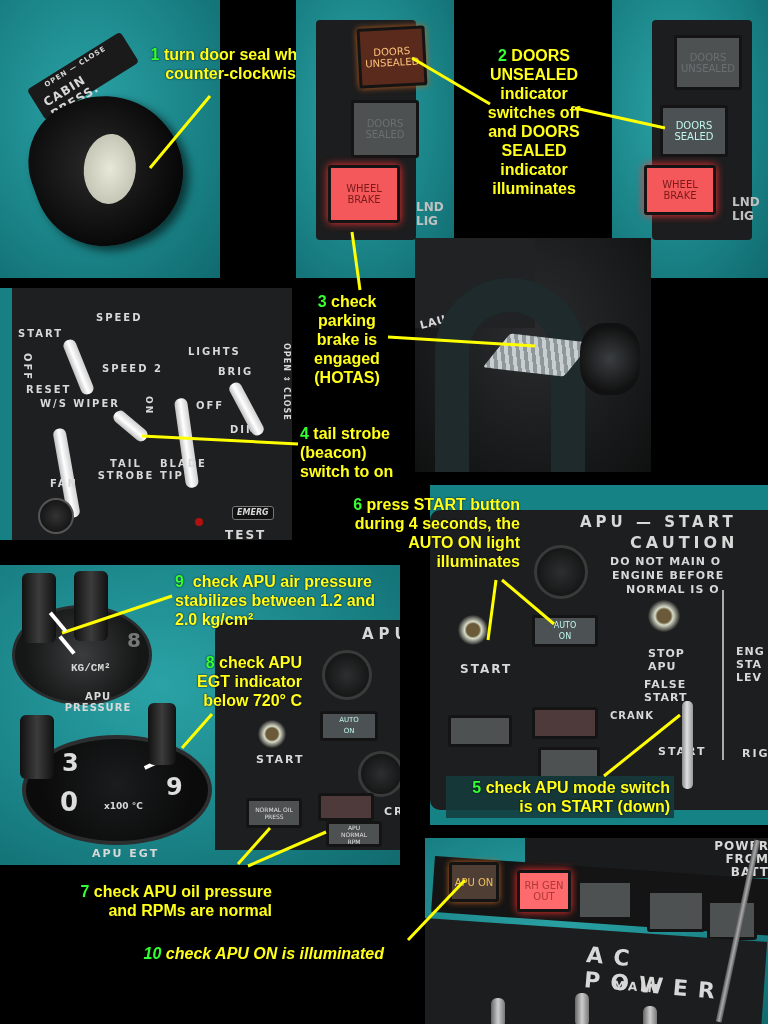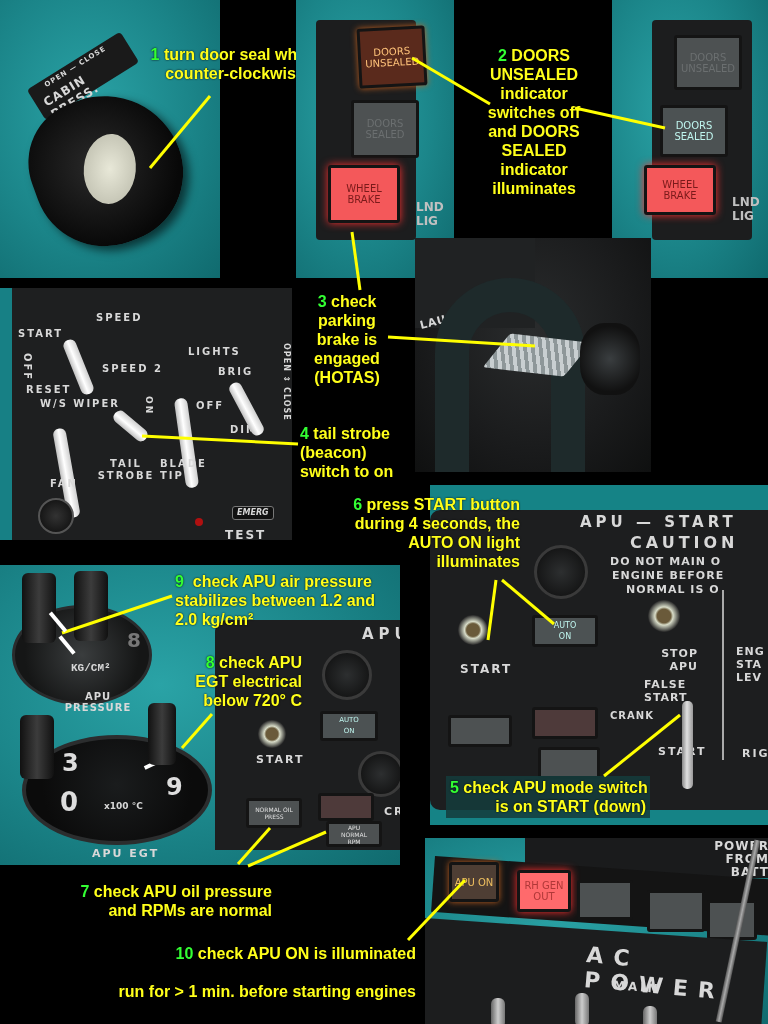--- a/index.html
+++ b/index.html
@@ -121,39 +121,39 @@
   <div class="plate-text" style="left:150px;top:28px;font-size:15px;letter-spacing:4px;">APU — START</div>
   <div class="plate-text" style="left:200px;top:48px;font-size:16px;letter-spacing:4px;">CAUTION</div>
   <div class="plate-text" style="left:180px;top:70px;font-size:11px;letter-spacing:1px;">DO NOT MAIN O</div>
   <div class="plate-text" style="left:182px;top:84px;font-size:11px;letter-spacing:1px;">ENGINE BEFORE</div>
   <div class="plate-text" style="left:196px;top:98px;font-size:11px;letter-spacing:1px;">NORMAL IS O</div>
   <div style="position:absolute;left:104px;top:60px;width:54px;height:54px;background:radial-gradient(circle,#2d2f30,#0c0c0c);border-radius:50%;border:3px solid #3a3a3a;"></div>
   <div style="position:absolute;left:28px;top:130px;width:30px;height:30px;background:radial-gradient(circle,#6a5a3a 30%,#d8dcc8 40%,#2a2a2a 70%);border-radius:50%;"></div>
   <div class="plate-text" style="left:30px;top:177px;font-size:12px;letter-spacing:2px;">START</div>
   <div class="lamp lamp-green" style="left:102px;top:130px;width:66px;height:32px;font-size:8px;white-space:normal;padding:0 14px;">AUTO ON</div>
   <div style="position:absolute;left:218px;top:115px;width:32px;height:32px;background:radial-gradient(circle,#6a5a3a 30%,#d8dcc8 40%,#2a2a2a 70%);border-radius:50%;"></div>
-  <div class="plate-text" style="left:218px;top:162px;width:50px;font-size:11px;text-align:right;white-space:normal;line-height:13px;letter-spacing:1px;">STOP APU</div>
+  <div class="plate-text" style="left:218px;top:162px;width:50px;font-size:11px;text-align:left;white-space:normal;line-height:13px;letter-spacing:1px;">STOP APU</div>
   <div class="plate-text" style="left:214px;top:193px;width:50px;font-size:11px;white-space:normal;line-height:13px;letter-spacing:1px;">FALSE START</div>
   <div class="plate-text" style="left:180px;top:225px;font-size:10px;letter-spacing:1px;">CRANK</div>
   <div class="plate-text" style="left:228px;top:260px;font-size:11px;letter-spacing:2px;">START</div>
   <div style="position:absolute;left:252px;top:216px;width:11px;height:88px;background:linear-gradient(90deg,#888,#e0e0e0 45%,#999);border-radius:5px;"></div>
   <div class="plate-text" style="left:306px;top:160px;width:30px;font-size:11px;white-space:normal;line-height:13px;letter-spacing:1px;">ENG STA LEV</div>
   <div class="plate-text" style="left:312px;top:262px;font-size:11px;">RIG</div>
   <div style="position:absolute;left:292px;top:105px;width:2px;height:170px;background:#aaa;"></div>
   <div class="lamp lamp-off" style="left:18px;top:230px;width:64px;height:32px;"></div>
   <div class="lamp lamp-brown" style="left:102px;top:222px;width:66px;height:32px;"></div>
   <div class="lamp lamp-off" style="left:108px;top:262px;width:62px;height:32px;"></div>
 </div>
 <div class="lbl rgt" style="left:330px;top:495px;width:190px;">
   <span class="num">6</span> <span>press START button</span><br>
   <span>during 4 seconds, the</span><br>
   <span>AUTO ON light</span><br>
   <span>illuminates</span>
 </div>
-<div class="lbl rgt" style="left:446px;top:776px;width:204px;background:rgba(20,60,60,.85);padding:2px 4px;">
+<div class="lbl rgt" style="left:446px;top:776px;width:228px;background:rgba(20,60,60,.85);padding:2px 4px;">
   <span class="num">5</span> <span>check APU mode switch</span><br>
   <span>is on START (down)</span>
 </div>
 
 <div class="panel teal" style="left:0;top:565px;width:400px;height:300px;">
 
   <div style="position:absolute;left:12px;top:40px;width:140px;height:100px;background:radial-gradient(circle at 50% 50%,#3a3d3e,#151616 70%);border-radius:50%;border:3px solid #2a2c2d;">
     <div class="plate-text" style="left:64px;top:6px;font-size:16px;color:#777;">4</div>
     <div class="plate-text" style="left:112px;top:20px;font-size:20px;color:#777;">8</div>
     <div style="position:absolute;left:50px;top:26px;width:4px;height:22px;background:#fff;transform:rotate(-40deg);"></div>
@@ -186,21 +186,21 @@
   <div class="lamp lamp-off" style="left:326px;top:256px;width:56px;height:26px;font-size:6px;line-height:7px;color:#e0e0e0;white-space:normal;padding:0 6px;">APU NORMAL RPM</div>
   <div class="plate-text" style="left:384px;top:240px;font-size:11px;">CRA</div>
 </div>
 <div class="lbl" style="left:175px;top:572px;">
   <span class="num">9</span>&nbsp; <span>check APU air pressure</span><br>
   <span>stabilizes between 1.2 and</span><br>
   <span>2.0 kg/cm²</span>
 </div>
 <div class="lbl rgt" style="left:160px;top:653px;width:142px;">
   <span class="num">8</span> <span>check APU</span><br>
-  <span>EGT electrical</span><br>
+  <span>EGT indicator</span><br>
   <span>below 720° C</span>
 </div>
 <div class="lbl rgt" style="left:40px;top:882px;width:232px;">
   <span class="num">7</span> <span>check APU oil pressure</span><br>
   <span>and RPMs are normal</span>
 </div>
 
 <div class="panel teal" style="left:425px;top:838px;width:343px;height:186px;">
   <div style="position:absolute;left:100px;top:-10px;width:250px;height:50px;background:#1a1b1c;border-radius:0 0 0 8px;"></div>
   <div class="plate-text" style="left:270px;top:2px;width:74px;font-size:12px;text-align:right;white-space:normal;line-height:13px;letter-spacing:1px;">POWER FROM BATT</div>
@@ -211,24 +211,23 @@
   <div class="lamp lamp-off" style="left:222px;top:52px;width:58px;height:42px;"></div>
   <div class="lamp lamp-off" style="left:282px;top:62px;width:50px;height:40px;"></div>
   <div style="position:absolute;left:0;top:80px;width:343px;height:120px;background:#1c1d1e;transform:rotate(4deg);transform-origin:left top;"></div>
   <div class="plate-text" style="left:160px;top:112px;font-size:22px;letter-spacing:10px;transform:rotate(5deg);">AC POWER</div>
   <div class="plate-text" style="left:188px;top:142px;font-size:12px;letter-spacing:3px;transform:rotate(5deg);">MAIN</div>
   <div style="position:absolute;left:66px;top:160px;width:14px;height:30px;background:linear-gradient(90deg,#666,#ccc,#777);border-radius:6px;"></div>
   <div style="position:absolute;left:150px;top:155px;width:14px;height:34px;background:linear-gradient(90deg,#666,#ccc,#777);border-radius:6px;"></div>
   <div style="position:absolute;left:218px;top:168px;width:14px;height:24px;background:linear-gradient(90deg,#666,#ccc,#777);border-radius:6px;"></div>
   <div style="position:absolute;left:310px;top:0;width:6px;height:186px;background:linear-gradient(90deg,#555,#aaa,#555);transform:rotate(12deg);"></div>
 </div>
-<div class="lbl rgt" style="left:64px;top:944px;width:352px;">
+<div class="lbl rgt" style="left:32px;top:944px;width:352px;font-style:italic;">
   <span class="num">10</span> <span>check APU ON is illuminated</span><br>
   <br>
-  <span>run for &gt; 1 min. before starting engines</span>
 </div>
 
 <svg class="lines" width="768" height="1024">
   <g stroke="#ffff00" stroke-width="3" fill="none">
     <line x1="150" y1="168" x2="210" y2="96"></line>
     <line x1="412" y1="58" x2="490" y2="104"></line>
     <line x1="575" y1="108" x2="665" y2="128"></line>
     <line x1="352" y1="232" x2="360" y2="290"></line>
     <line x1="388" y1="337" x2="535" y2="346"></line>
     <line x1="142" y1="436" x2="298" y2="444"></line>

